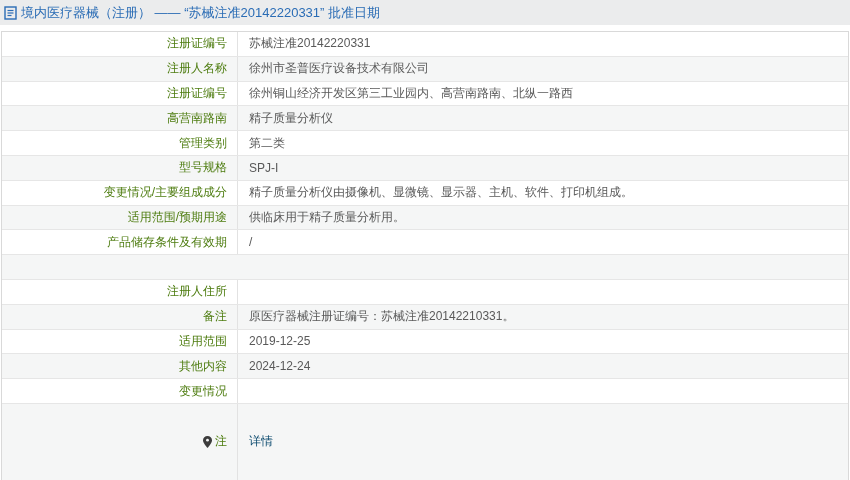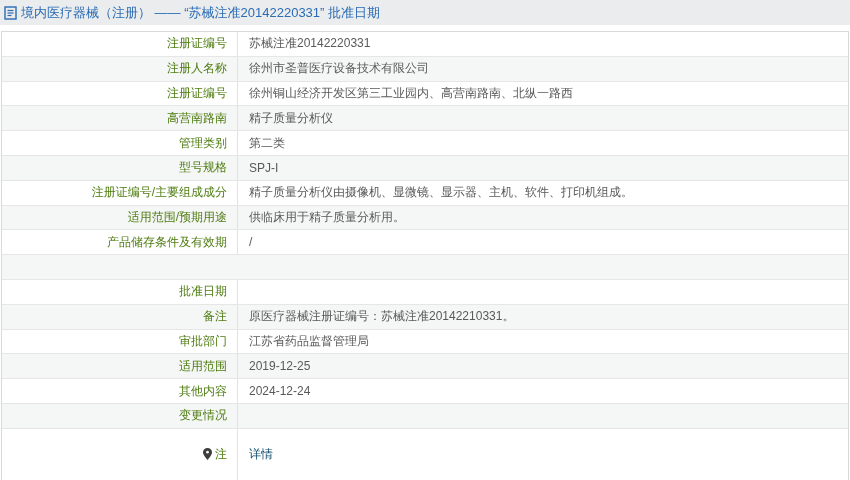--- a/index.html
+++ b/index.html
@@ -104,21 +104,21 @@
       <div class="table-row">
         <div class="cell-label">
           <span>型号规格</span>
         </div>
         <div class="cell-value">
           <span>SPJ-I</span>
         </div>
       </div>
       <div class="table-row">
         <div class="cell-label">
-          <span>注册证编号/主要组成成分</span>
+          <span>变更情况/主要组成成分</span>
         </div>
         <div class="cell-value">
           <span>精子质量分析仪由摄像机、显微镜、显示器、主机、软件、打印机组成。</span>
         </div>
       </div>
       <div class="table-row">
         <div class="cell-label">
           <span>适用范围/预期用途</span>
         </div>
         <div class="cell-value">
@@ -133,40 +133,32 @@
           <span>/</span>
         </div>
       </div>
       <div class="table-row">
         <div class="cell-value">
           <span></span>
         </div>
       </div>
       <div class="table-row">
         <div class="cell-label">
-          <span>批准日期</span>
+          <span>注册人住所</span>
         </div>
         <div class="cell-value">
           <span></span>
         </div>
       </div>
       <div class="table-row">
         <div class="cell-label">
           <span>备注</span>
         </div>
         <div class="cell-value">
           <span>原医疗器械注册证编号：苏械注准20142210331。</span>
-        </div>
-      </div>
-      <div class="table-row">
-        <div class="cell-label">
-          <span>审批部门</span>
-        </div>
-        <div class="cell-value">
-          <span>江苏省药品监督管理局</span>
         </div>
       </div>
       <div class="table-row">
         <div class="cell-label">
           <span>适用范围</span>
         </div>
         <div class="cell-value">
           <span>2019-12-25</span>
         </div>
       </div>

